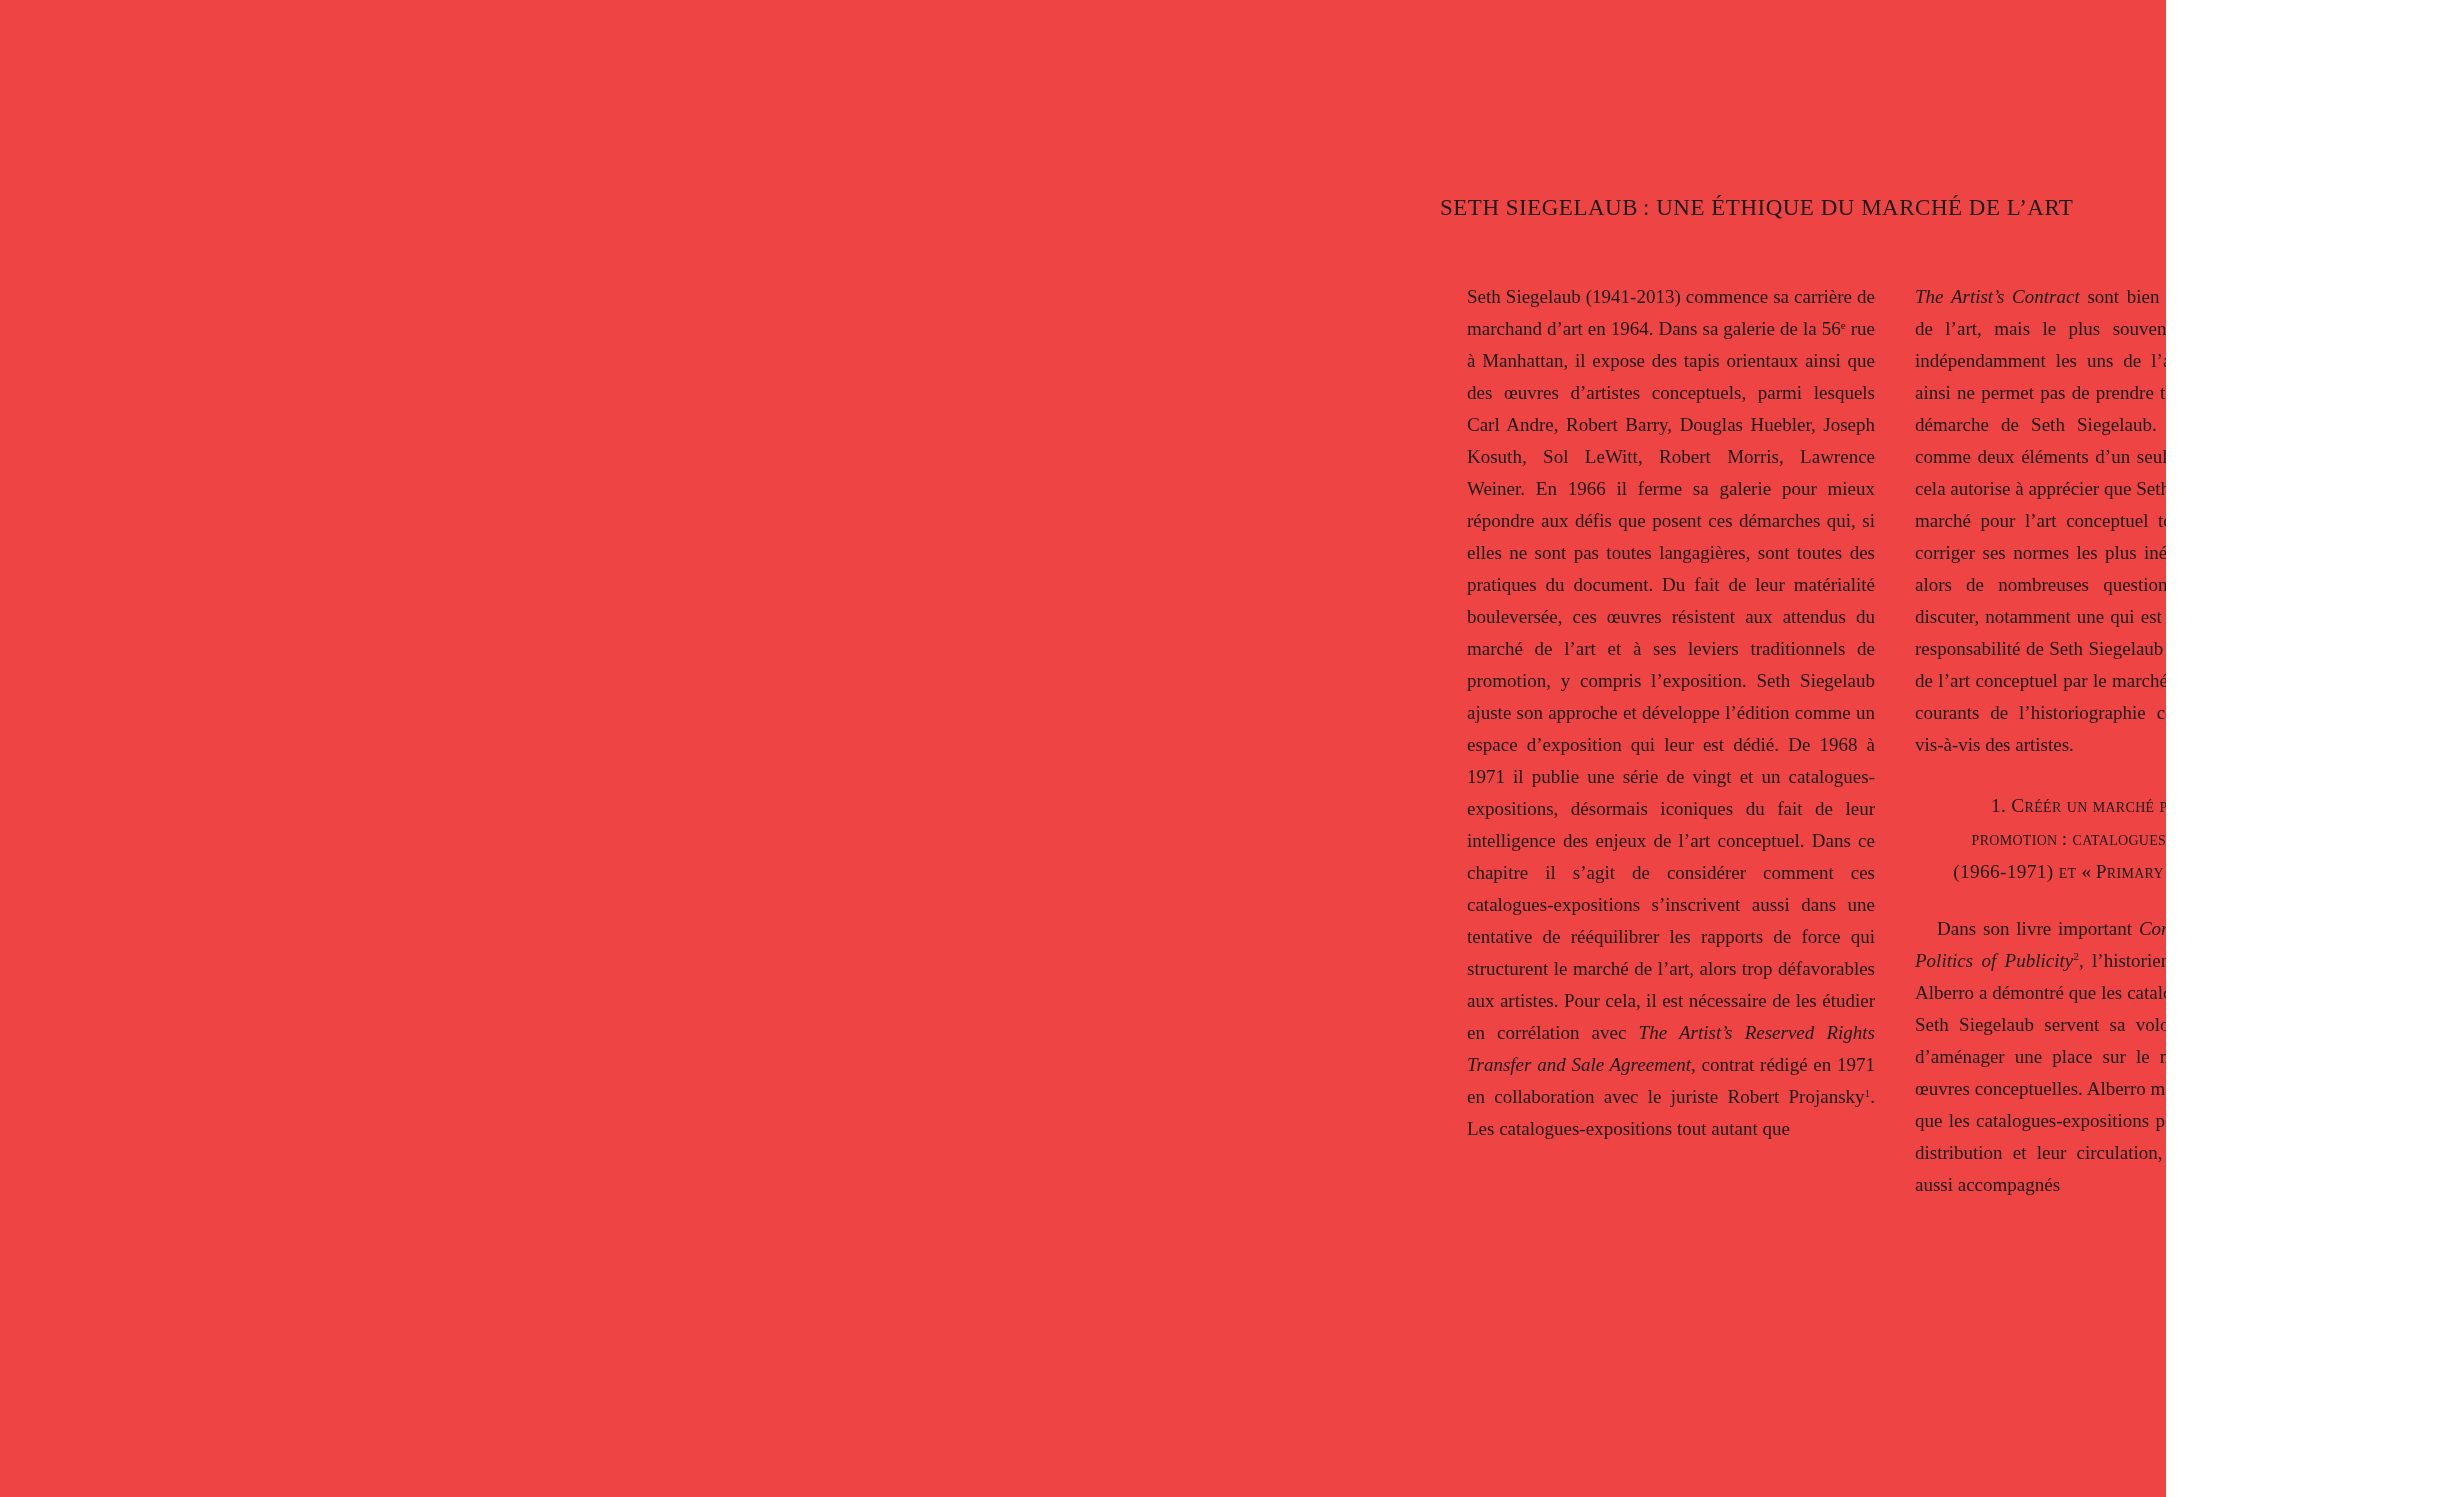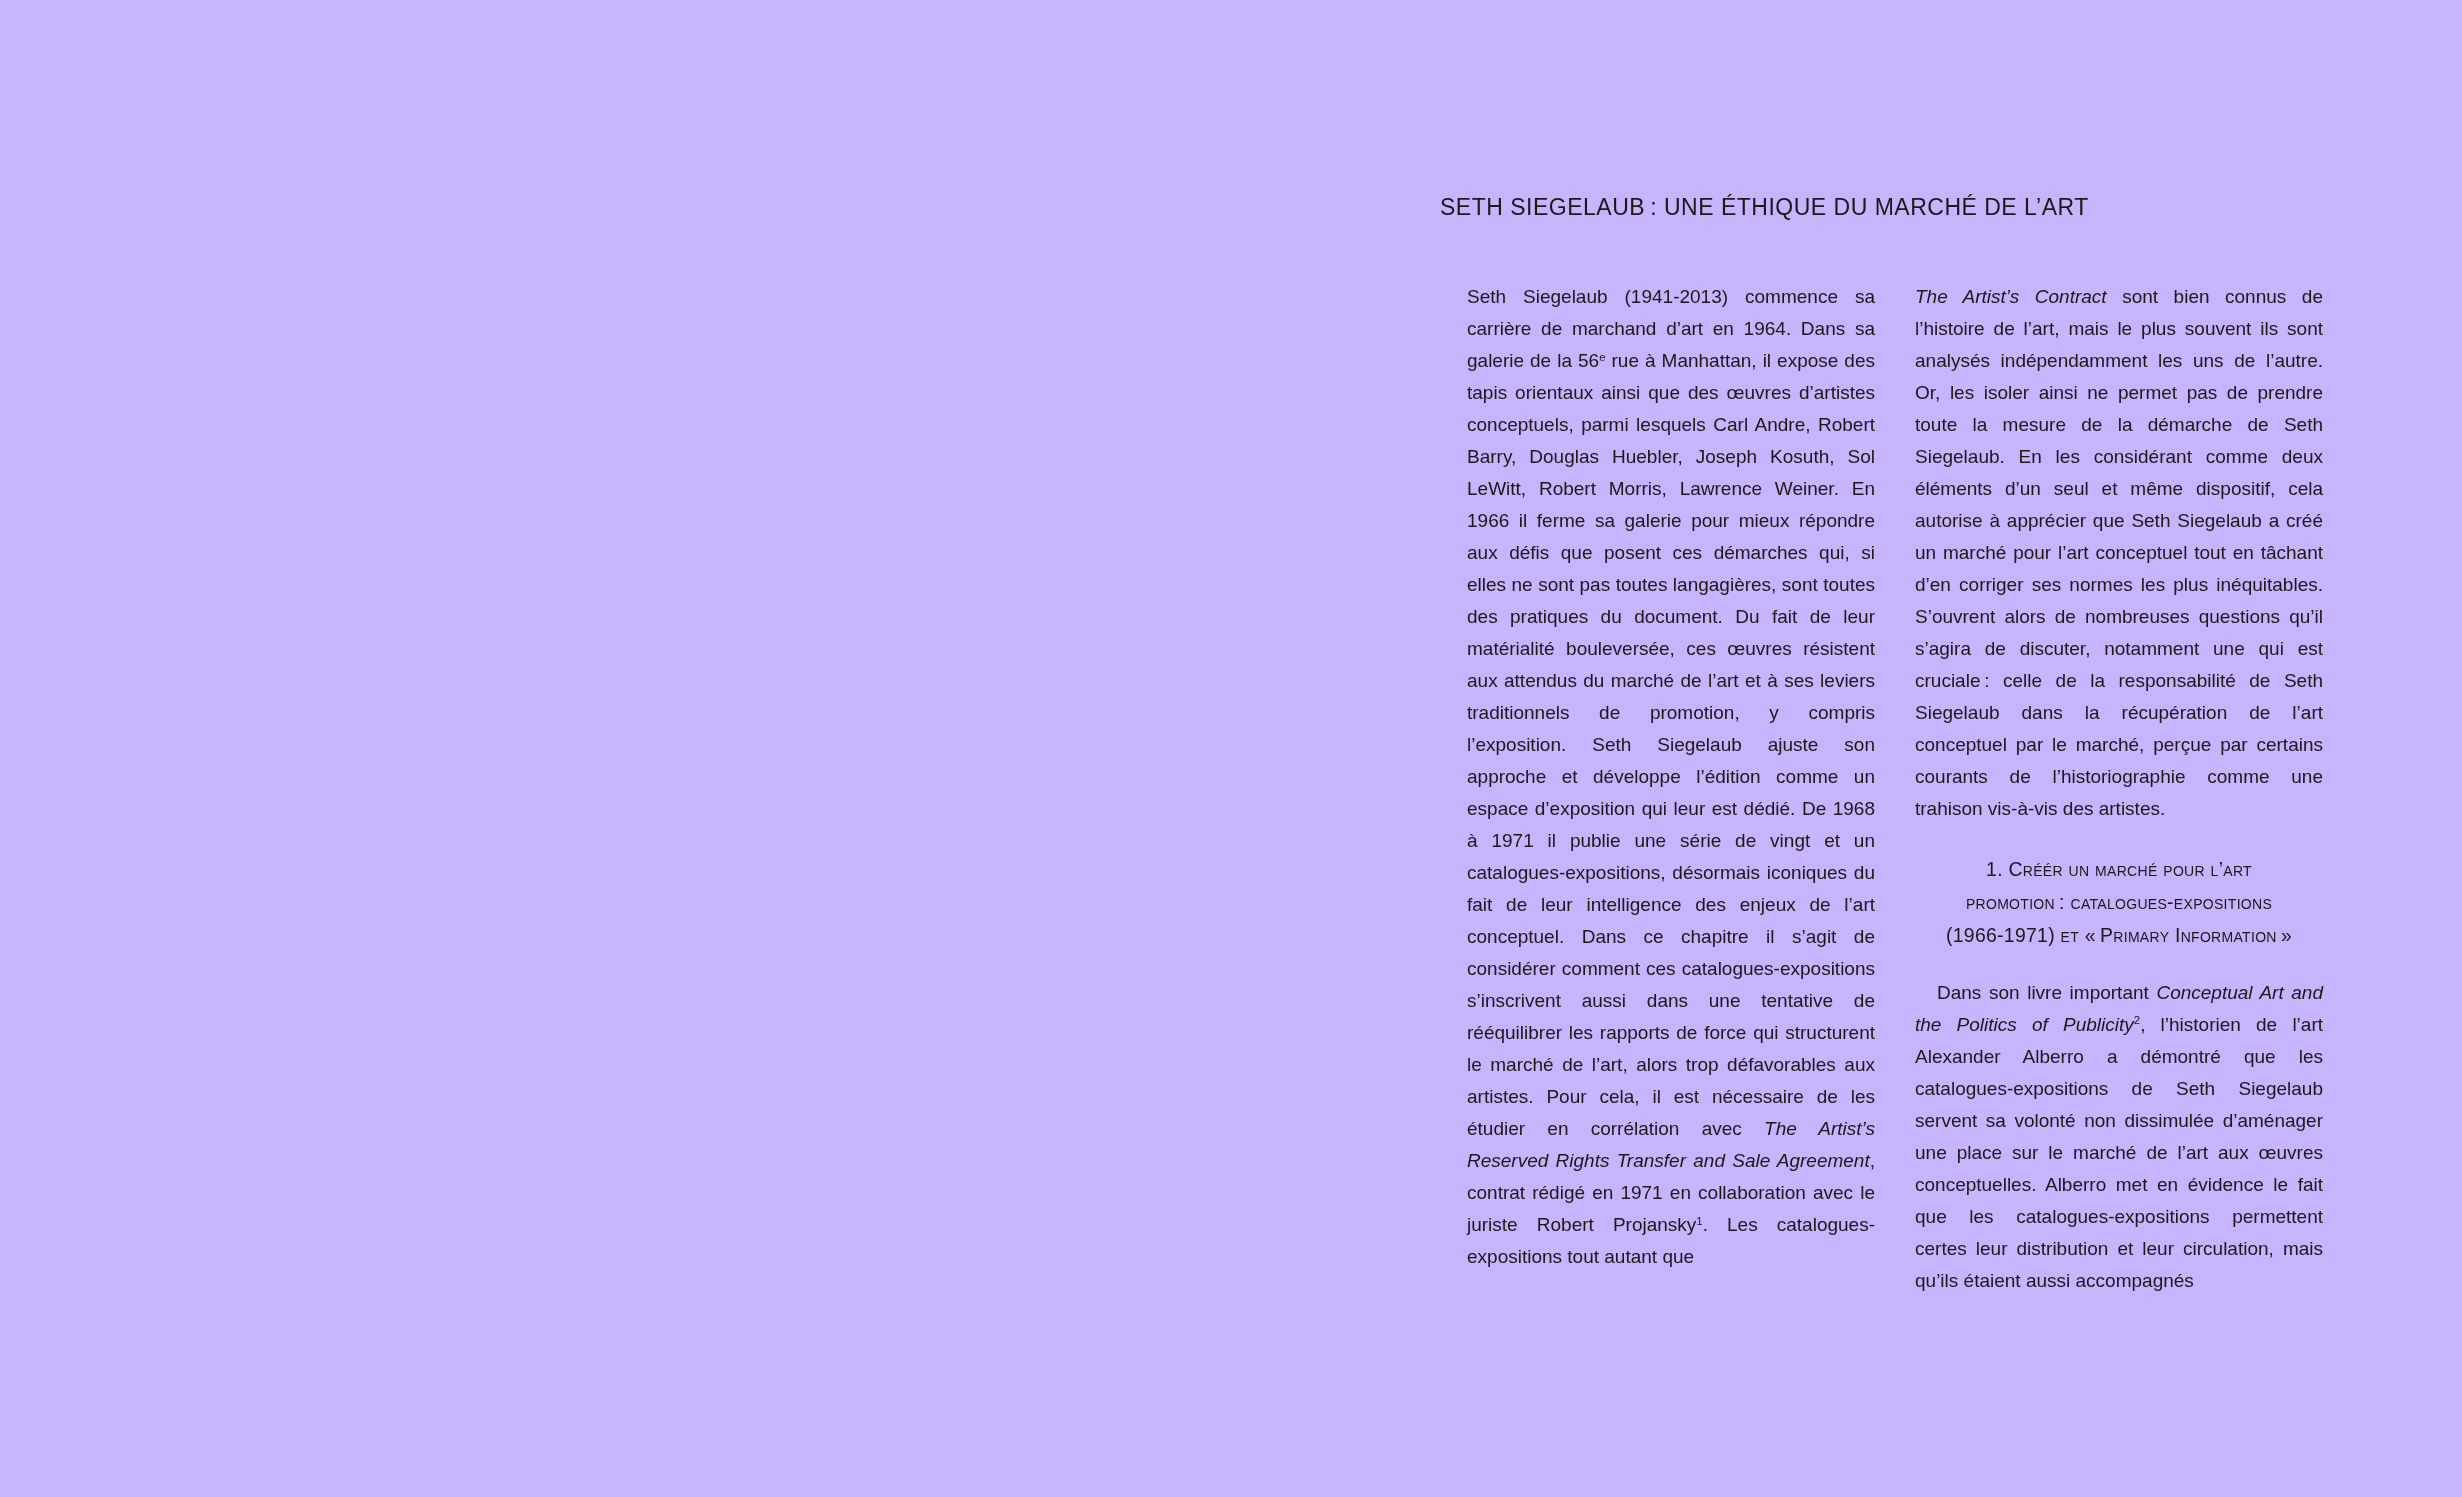--- a/index.html
+++ b/index.html
@@ -2,25 +2,25 @@
 <html lang="fr" style="font-size:13.5px"><head>
 <meta charset="utf-8">
 <style>
   html, body {
     margin: 0;
     padding: 0;
     background: #ffffff;
   }
   .canvas {
     position: relative;
-    width: 2462px;
+    width: 2166px;
     height: 1497px;
-    background: #c4b5fd;
+    background: #ef4444;
     overflow: hidden;
-    font-family: Liberation Sans, sans-serif;
+    font-family: Liberation Serif, serif;
     color: #1a1a1a;
   }
   .page-title {
     position: absolute;
     left: 1440px;
     top: 194px;
     margin: 0;
     font-size: 23px;
     font-weight: normal;
     line-height: 27px;

